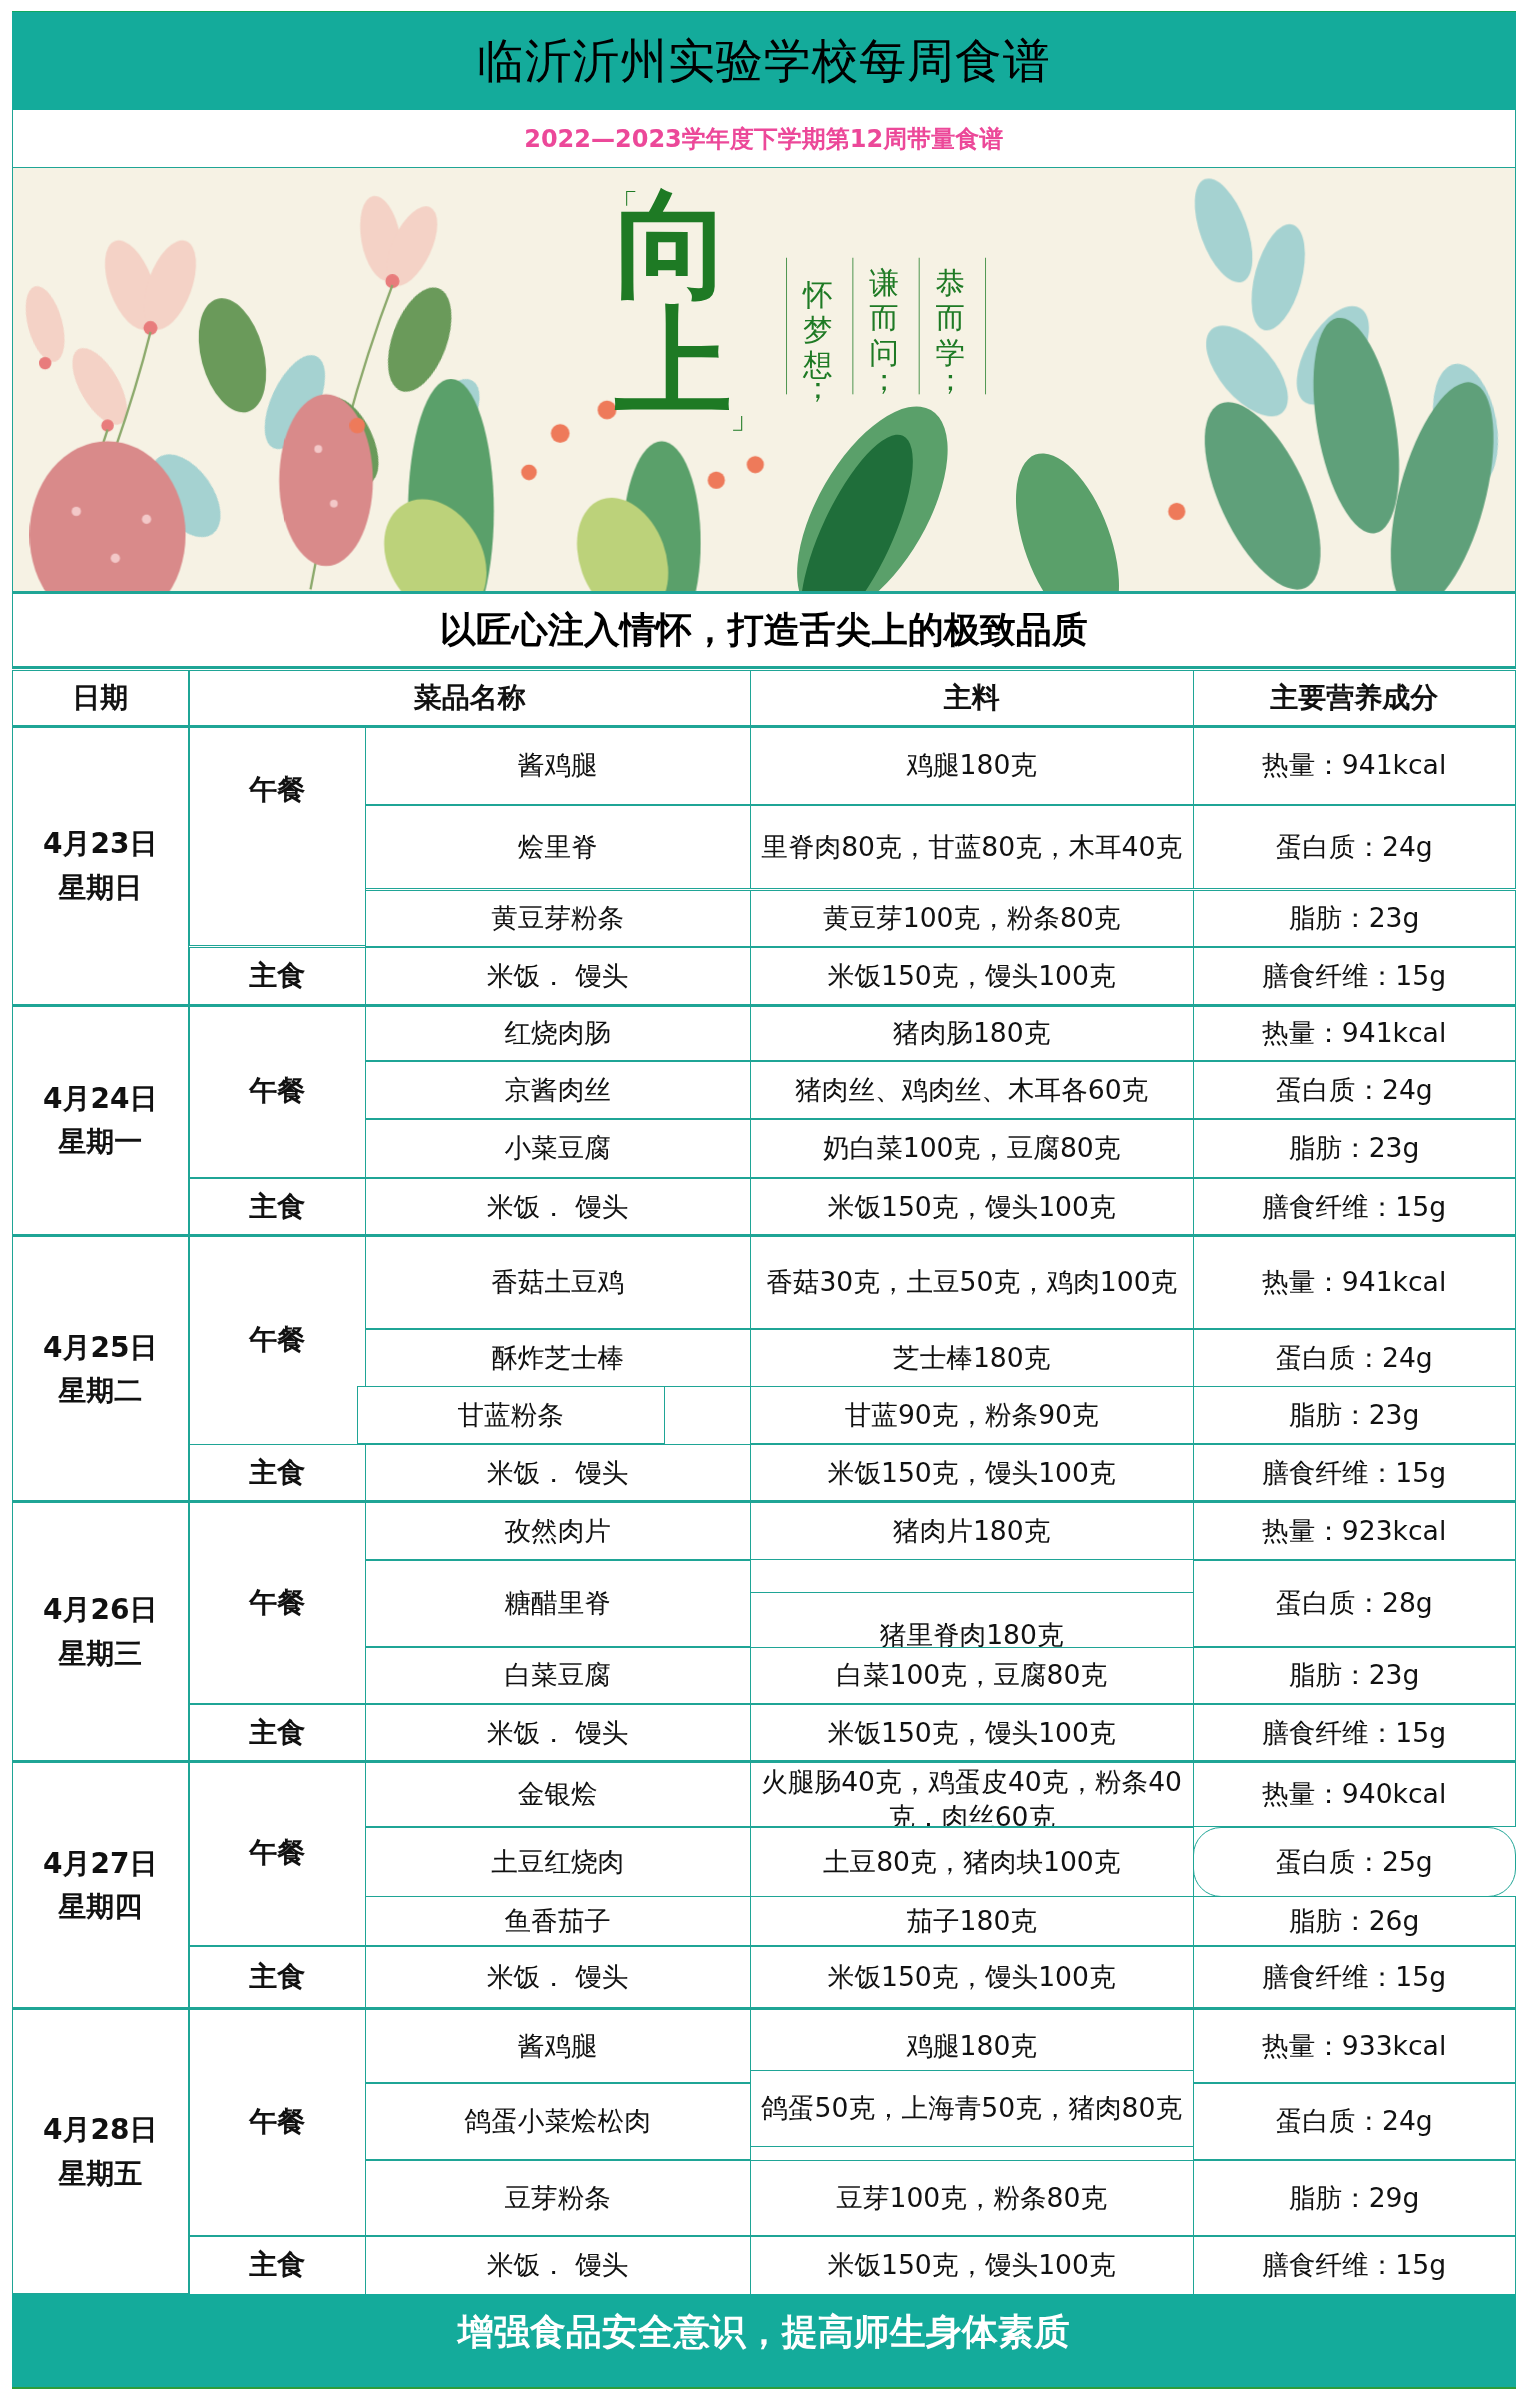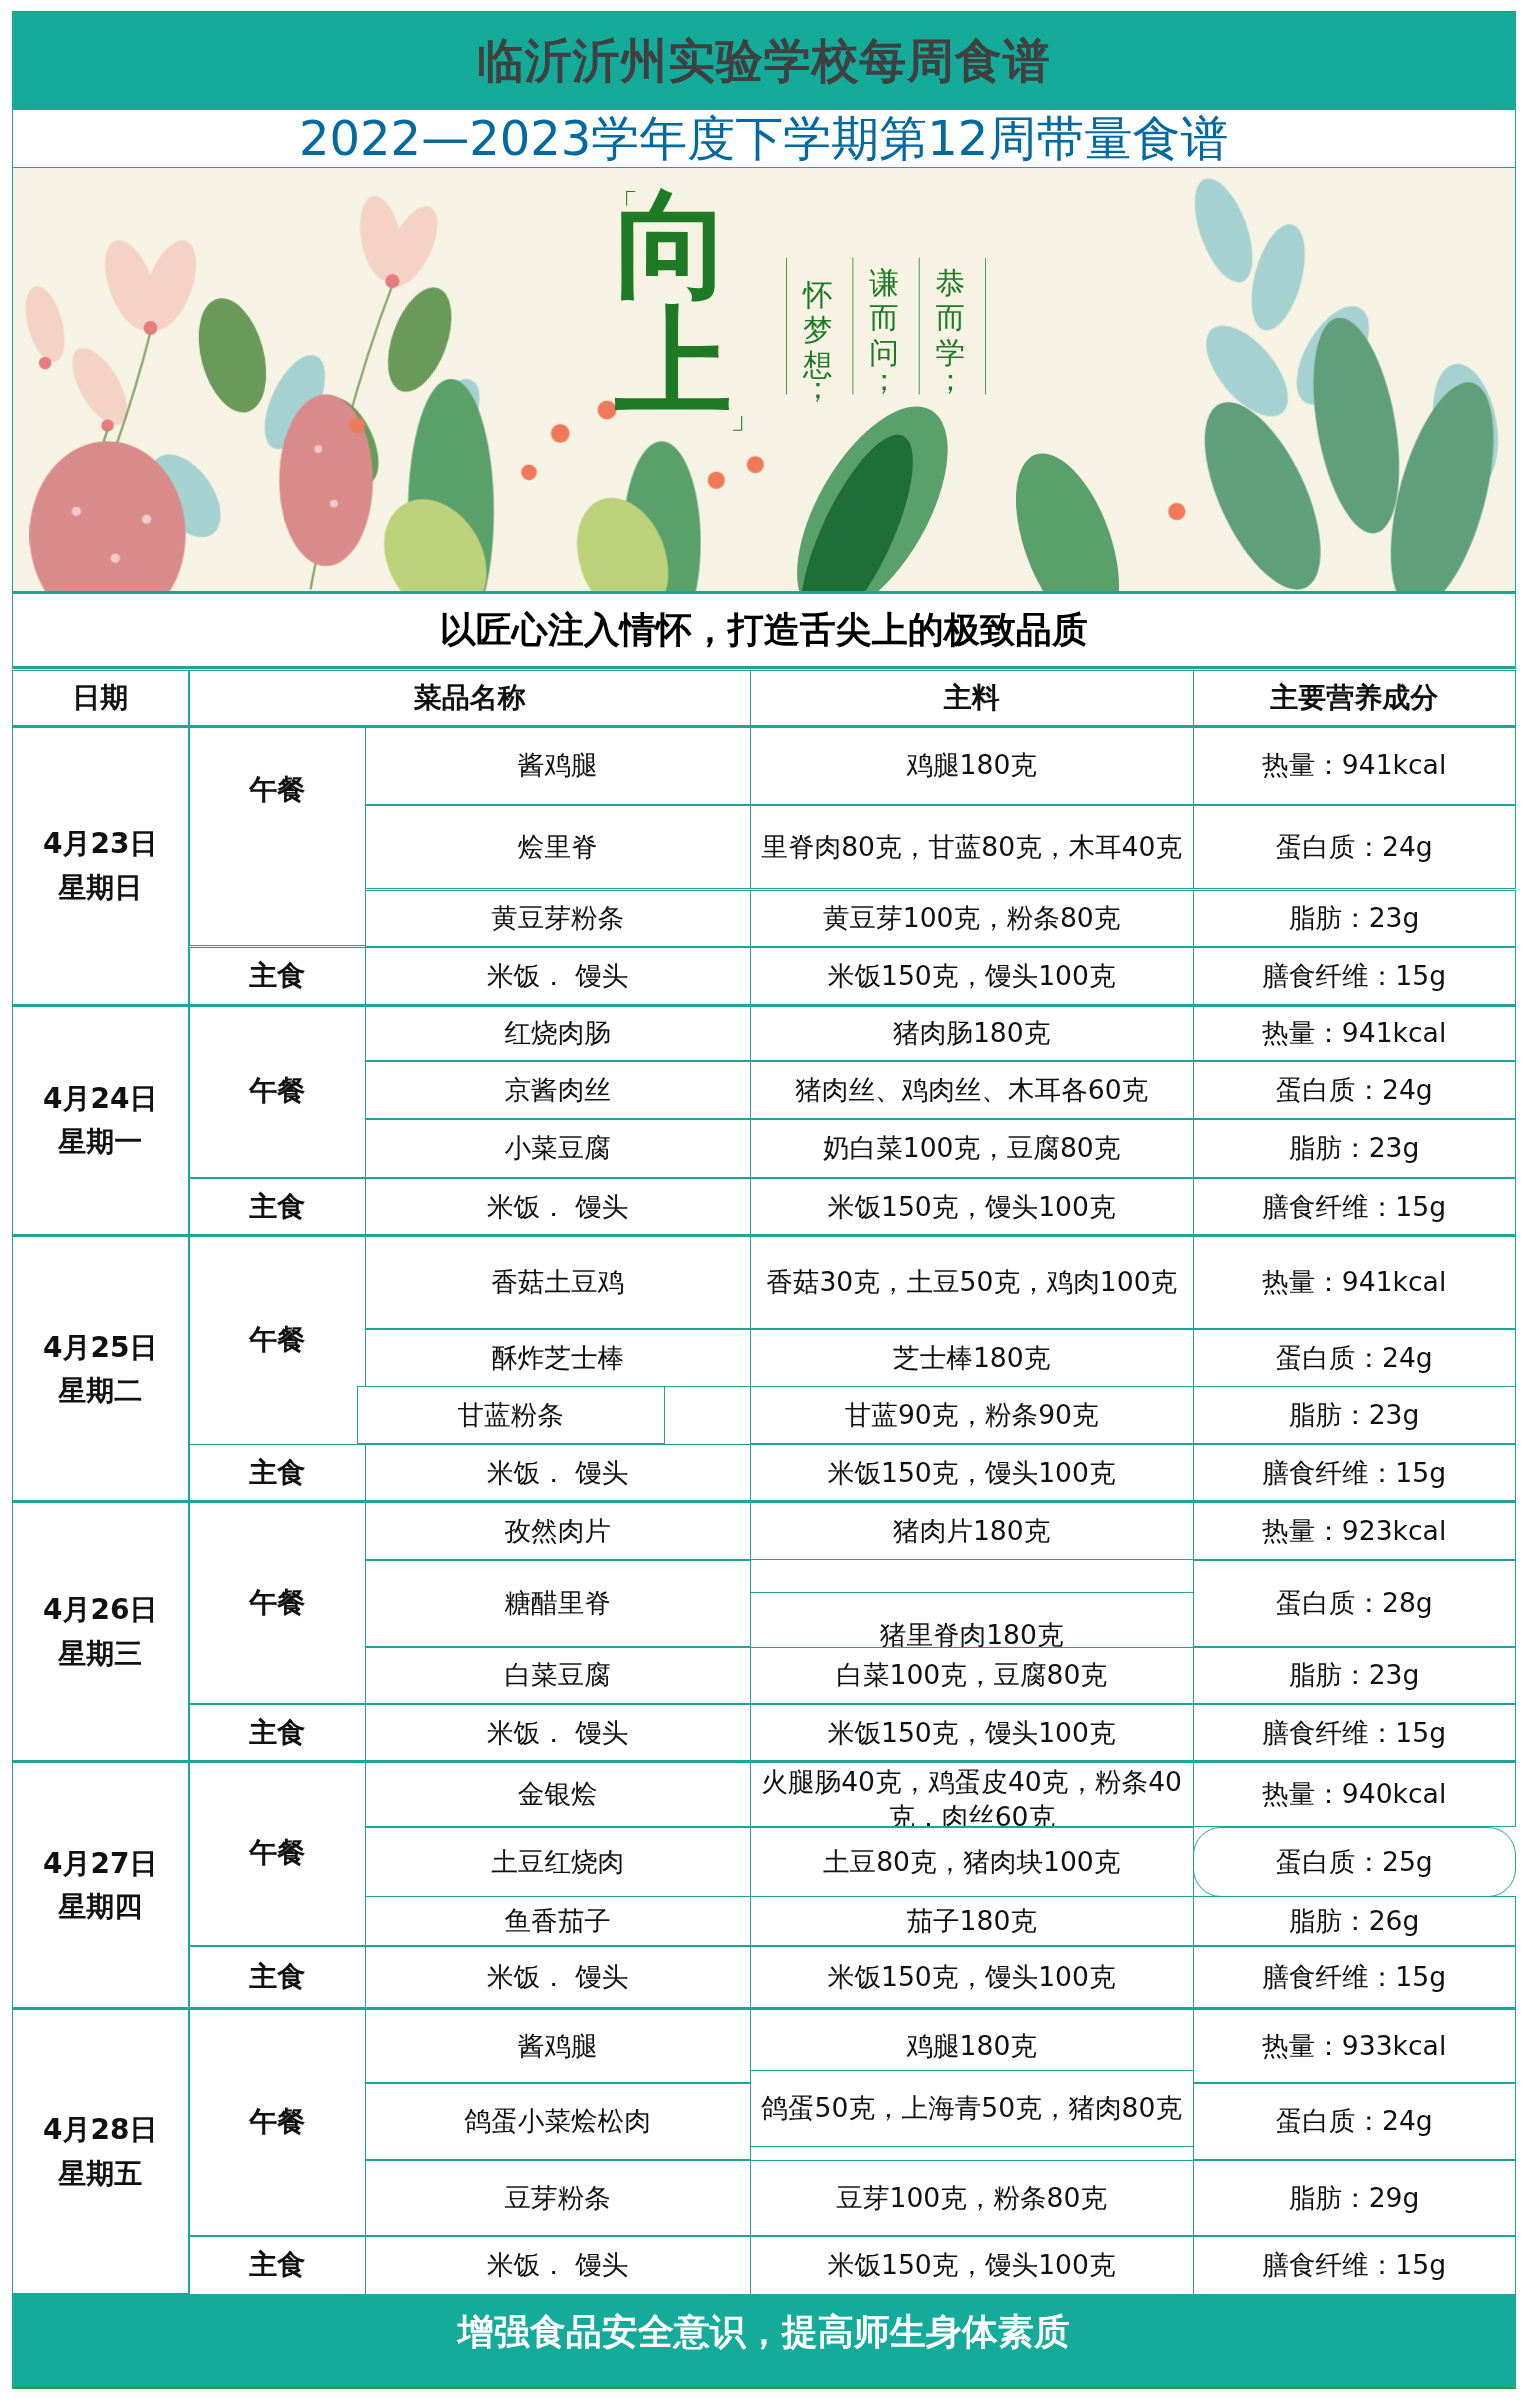--- a/index.html
+++ b/index.html
@@ -2,25 +2,25 @@
 <html style="font-size:12.5px"><head>
 <meta charset="utf-8">
 <style>
   html, body { margin:0; padding:0; background:#ffffff; }
   body { width:1526px; height:2401px; position:relative; overflow:hidden;
          font-family:"DejaVu Sans","Liberation Sans",sans-serif; color:#111; }
   .sheet { position:absolute; left:11.7px; top:11px; width:1504px; }
   .title-bar { position:absolute; left:0; top:0; width:1504px; height:99px;
                background:#14ab9b; border-top:1.6px solid #10a860;
                display:flex; align-items:center; justify-content:center; box-sizing:border-box; }
-  .title-bar span { color:#404040; font-size:47px; font-weight:bold; letter-spacing:0.8px; }
+  .title-bar span { color:#000000; font-size:47px; font-weight:normal; letter-spacing:0.8px; }
   .subtitle-bar { position:absolute; left:0; top:99px; width:1504px; height:58px; box-sizing:border-box;
                   border-left:1.6px solid #1fa596; border-right:1.6px solid #1fa596; border-bottom:1.6px solid #1fa596;
                   display:flex; align-items:center; justify-content:center; background:#fff; }
-  .subtitle-bar span { font-size:48px; font-weight:normal; color:#0369a1; }
+  .subtitle-bar span { font-size:24px; font-weight:bold; color:#ec4899; }
   .banner { position:absolute; left:0; top:157px; width:1504px; height:423px; box-sizing:border-box;
             border-left:1.6px solid #1fa596; border-right:1.6px solid #1fa596; background:#f6f2e4; overflow:hidden; }
   .slogan-bar { position:absolute; left:0; top:580px; width:1504px; height:78px; box-sizing:border-box;
                 border:1.6px solid #1fa596; border-top:3.9px solid #1fa596; border-bottom:3.1px solid #1fa596;
                 display:flex; align-items:center; justify-content:center; background:#fff; }
   .slogan-bar span { font-size:36px; font-weight:bold; color:#000; }
   .grid { position:absolute; left:0; top:659px; width:1504px; }
   .cell { position:absolute; box-sizing:border-box; border:0.8px solid #1fa596;
           display:flex; align-items:center; justify-content:center; text-align:center;
           font-size:26.6px; line-height:1.3; background:#fff; overflow:hidden; padding:0 3.1px; }

